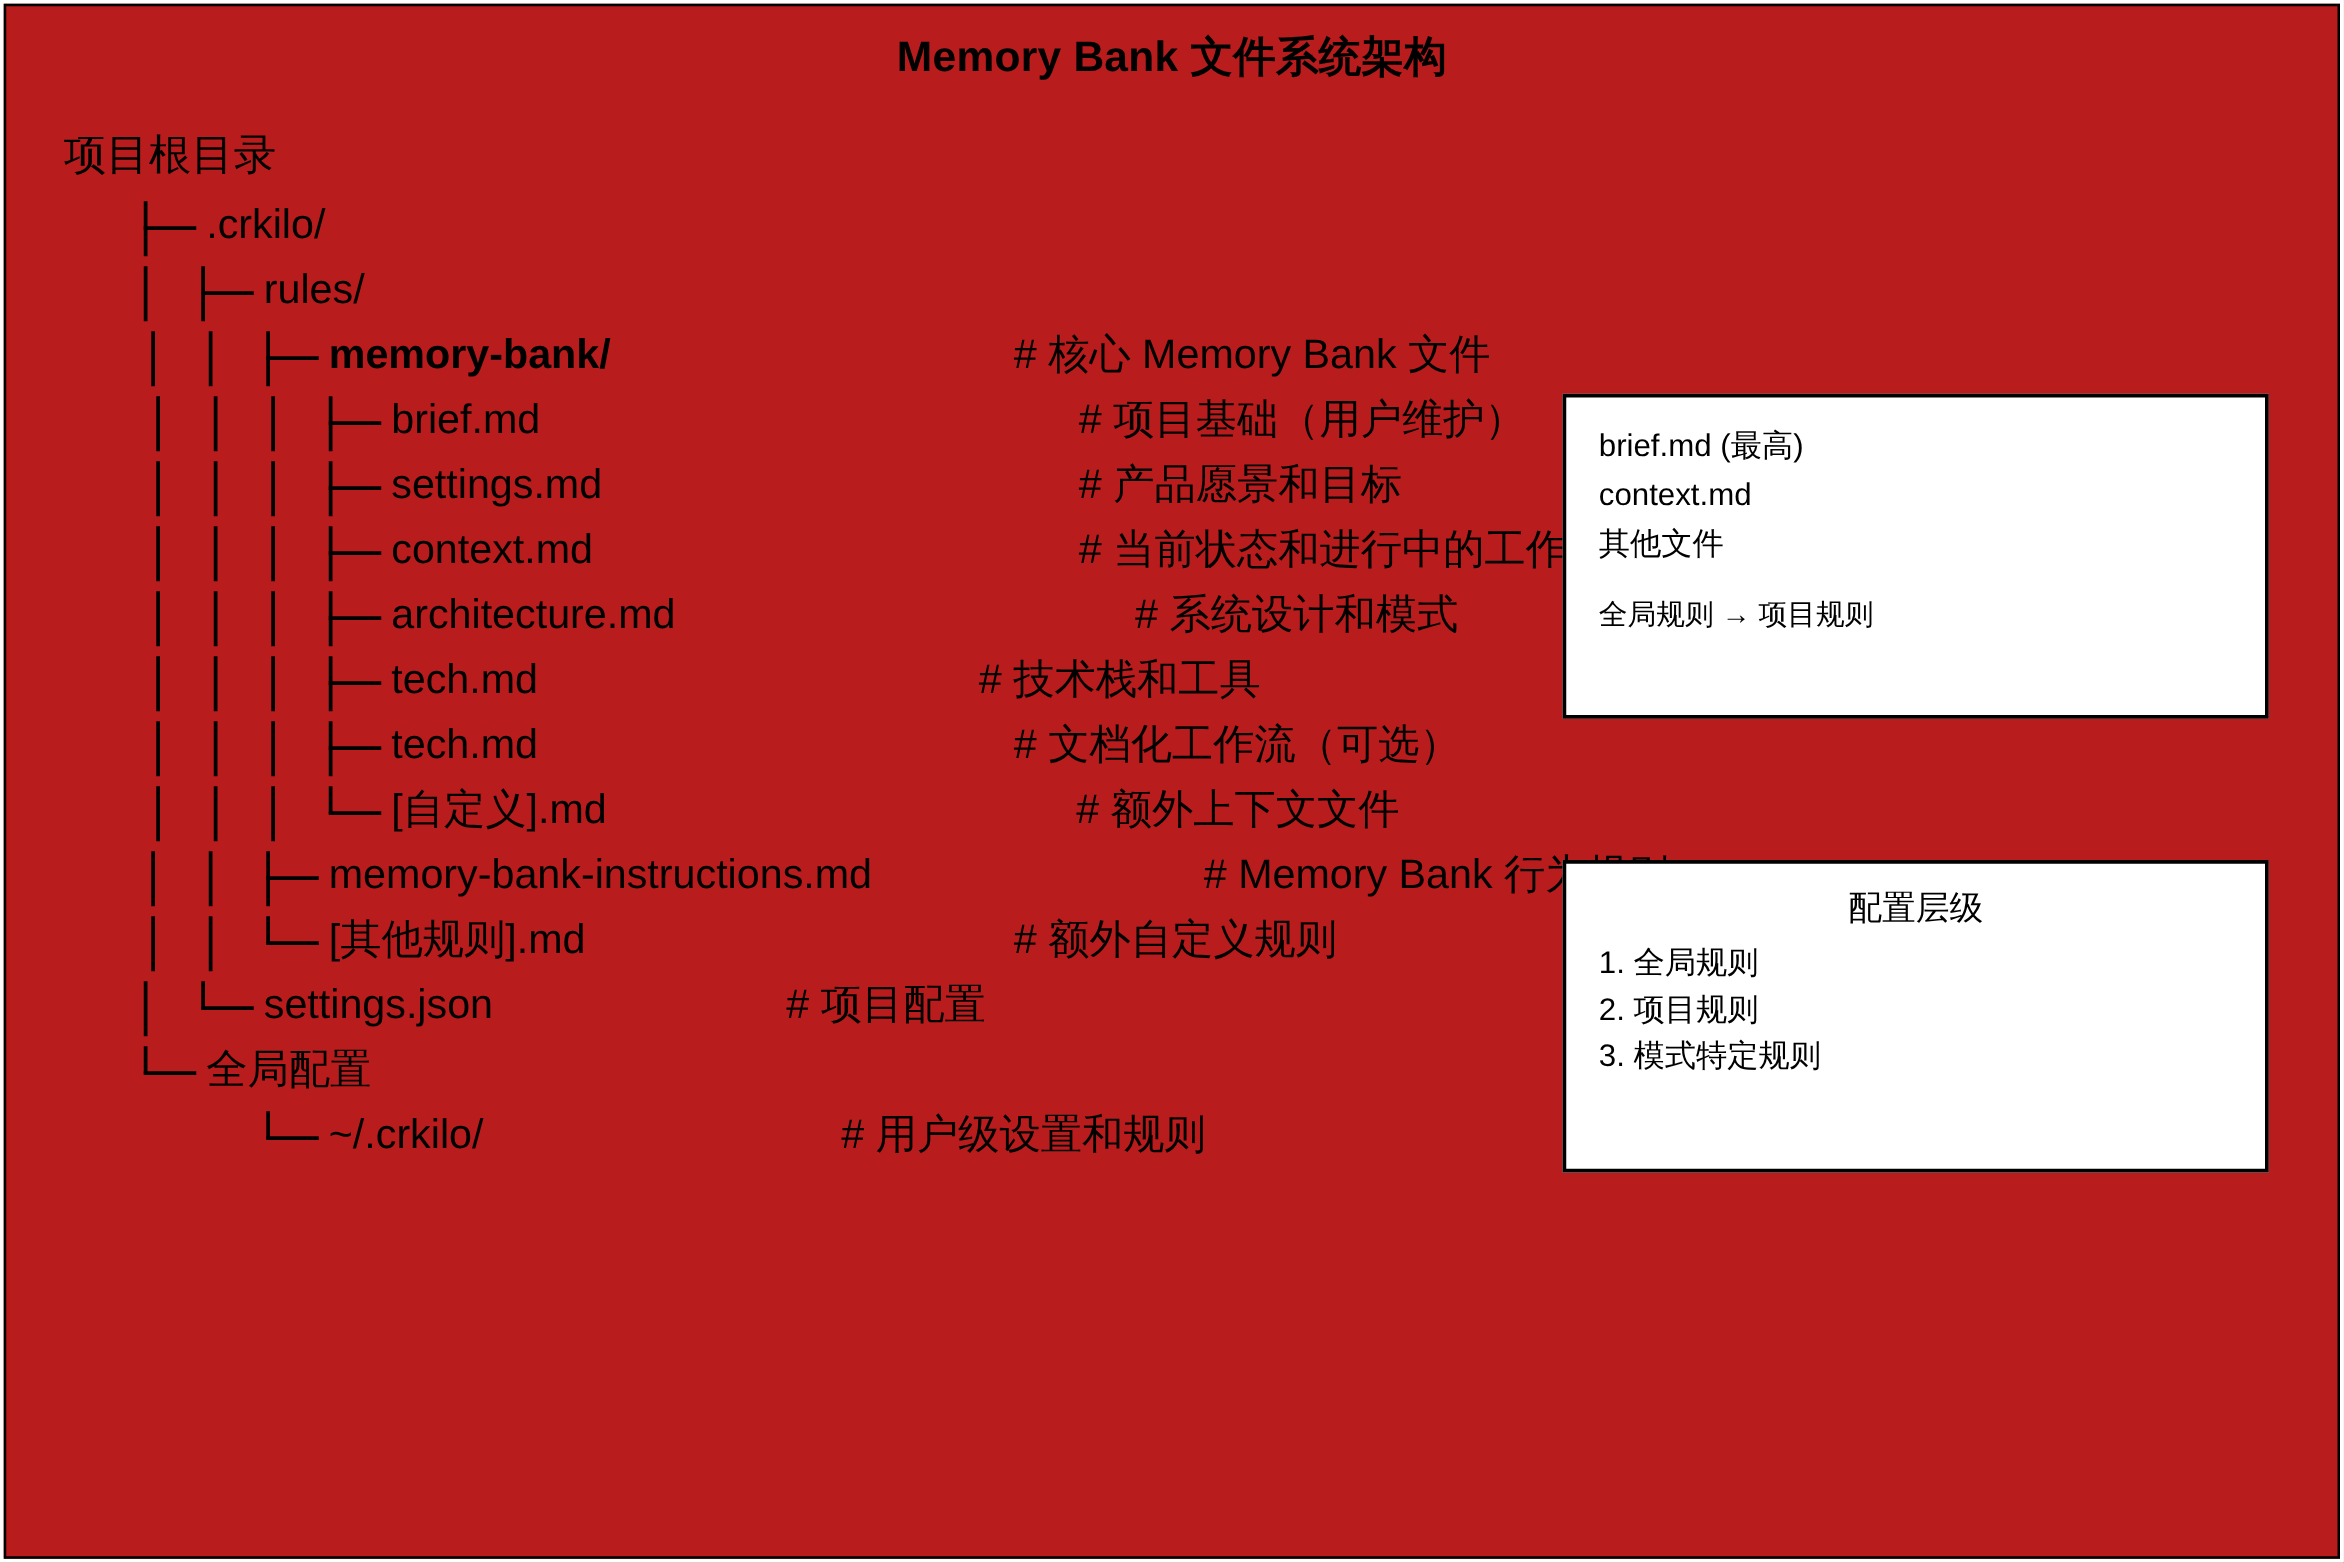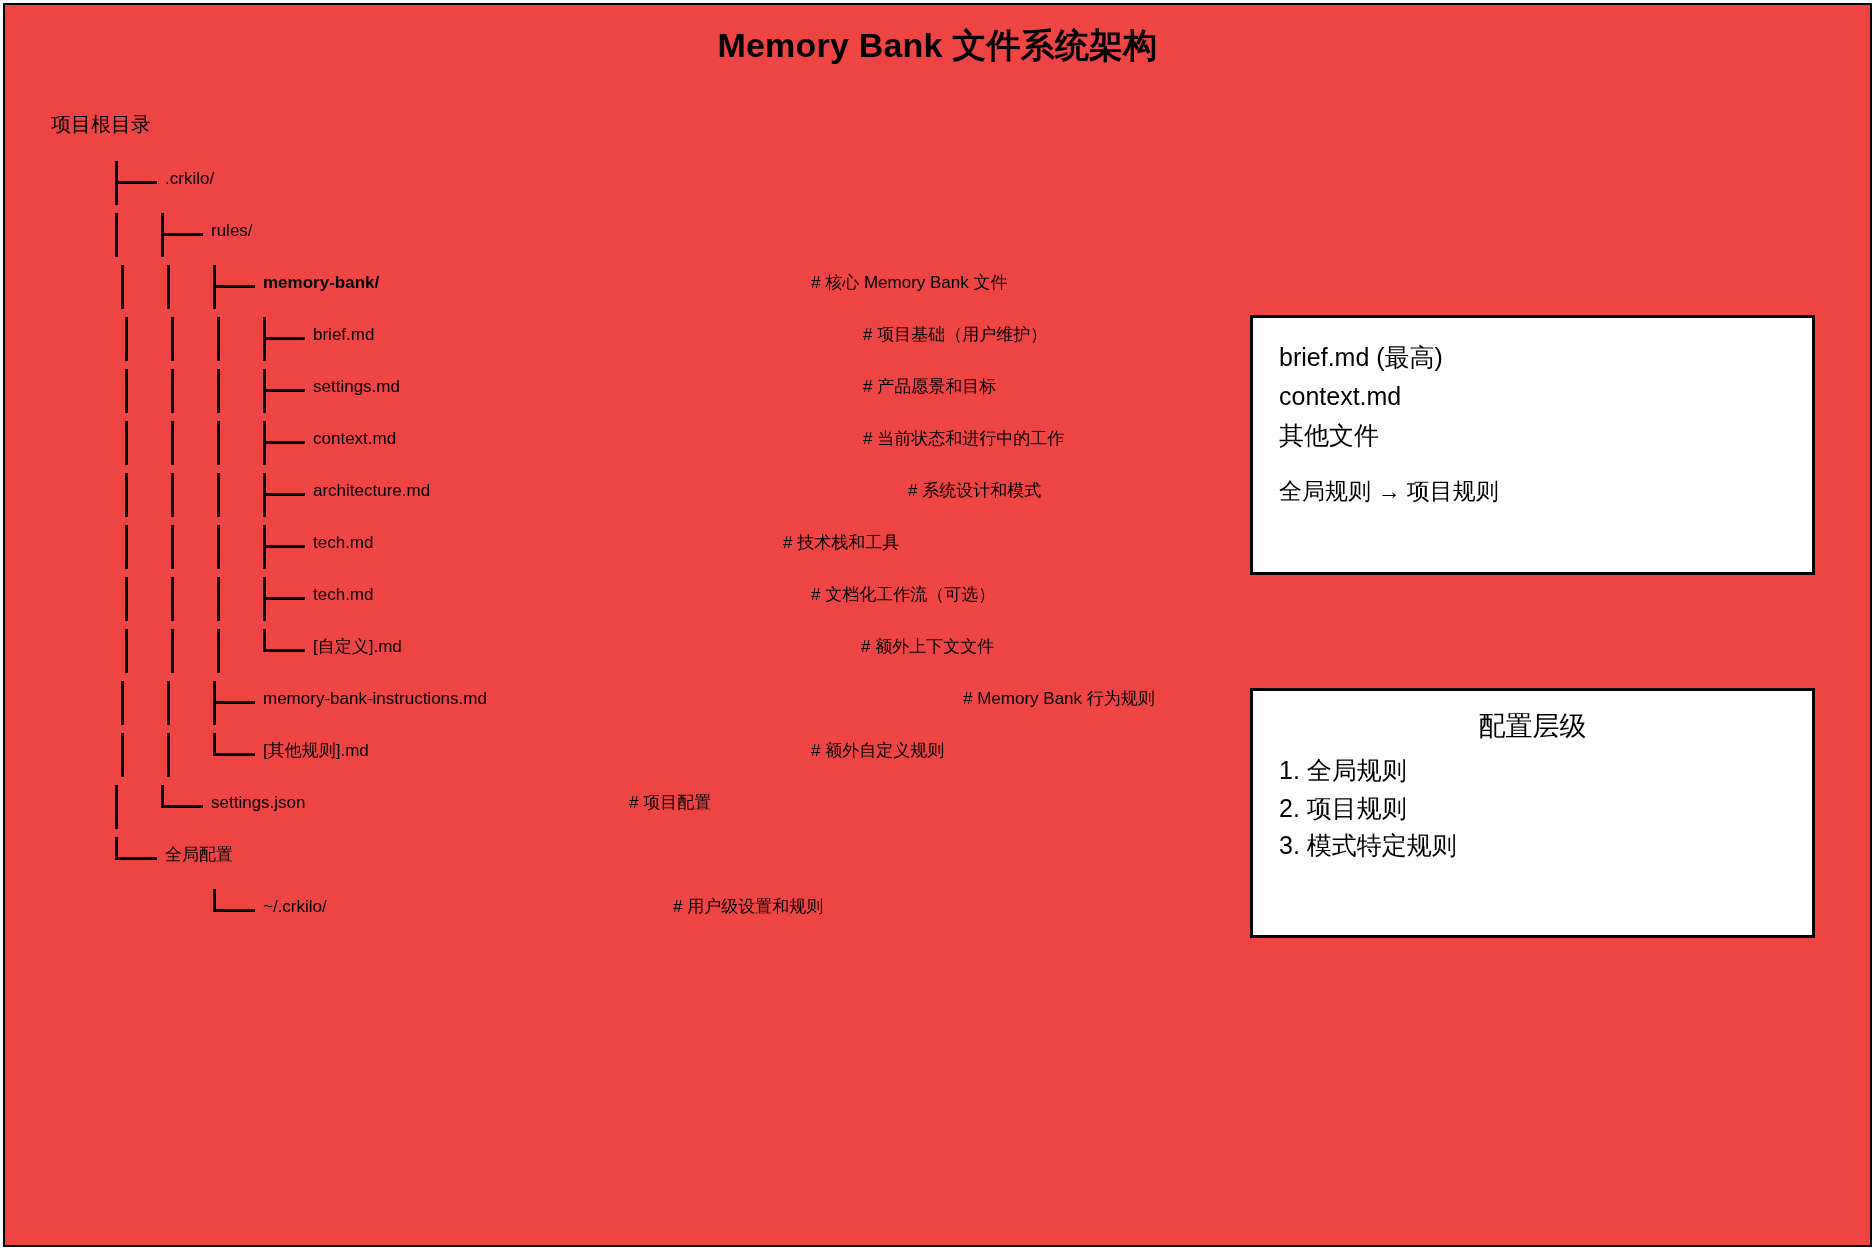--- a/index.html
+++ b/index.html
@@ -12,21 +12,21 @@
     font-family: "Liberation Sans", "DejaVu Sans", sans-serif;
     color: #000000;
     position: relative;
     overflow: hidden;
   }
   #canvas {
     position: absolute;
     left: 3px; top: 3px;
     width: 1869px; height: 1244px;
     border: 2px solid #000000;
-    background: #ef4444;
+    background: #b91c1c;
   }
   #title {
     position: absolute;
     left: 0; top: 18px;
     width: 100%;
     text-align: center;
     font-size: 34px;
     font-weight: bold;
     letter-spacing: 0.2px;
   }
@@ -37,33 +37,33 @@
   #tree {
     position: absolute;
     left: 46px; top: 90px;
     width: 1180px;
   }
   .row {
     position: relative;
     height: 52px;
     line-height: 52px;
     white-space: nowrap;
-    font-size: 17px;
+    font-size: 33px;
   }
   .row .label {
     display: inline-block;
     vertical-align: baseline;
   }
   .row .label.bold { font-weight: bold; }
   .row .comment {
     display: inline-block;
     vertical-align: baseline;
   }
   .root-row {
-    font-size: 20px;
+    font-size: 34px;
     height: 58px;
     line-height: 58px;
   }
 
   
   .conn {
     position: absolute;
     background: #000;
   }
 

